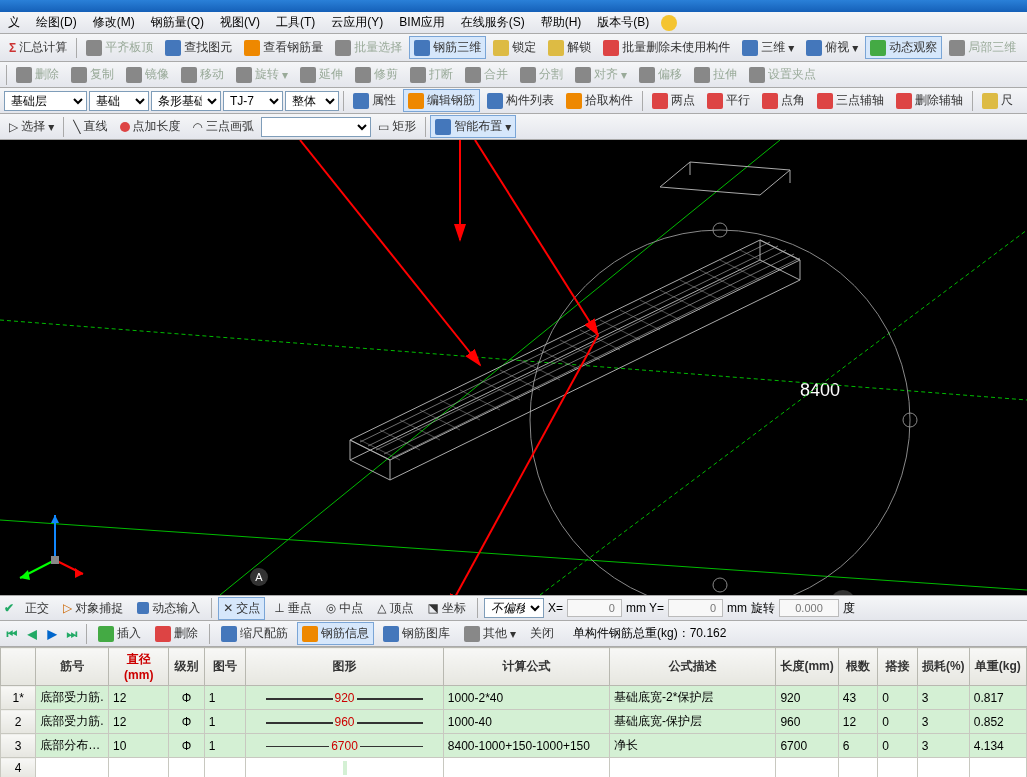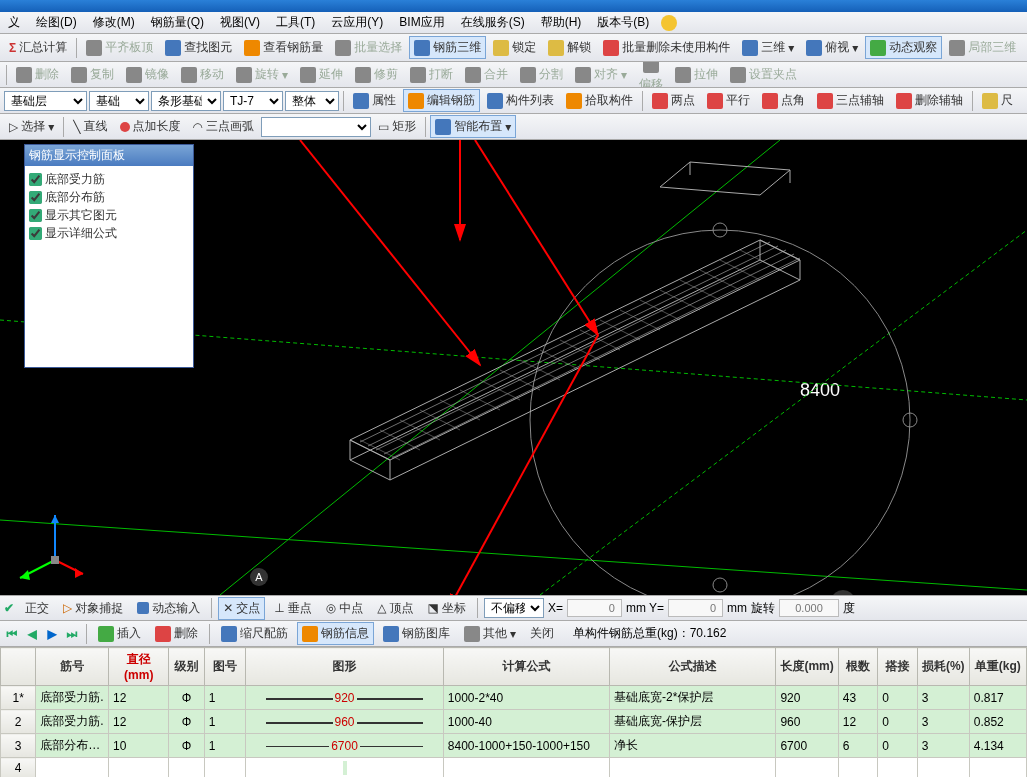--- a/index.html
+++ b/index.html
@@ -140,21 +140,21 @@
     </button>
   <button class="tbtn" style="color:#9a9;">
       <span class="ico gray"></span>
       <span>合并</span>
     </button>
   <button class="tbtn" style="color:#9a9;">
       <span class="ico gray"></span>
       <span>分割</span>
     </button>
   <button class="tbtn" style="color:#9a9;"><span class="ico gray"></span><span>对齐</span>▾</button>
-  <button class="tbtn" style="color:#9a9;flex-direction:column;">
+  <button class="tbtn" style="color:#9a9;">
       <span class="ico gray"></span>
       <span>偏移</span>
     </button>
   <button class="tbtn" style="color:#9a9;">
       <span class="ico gray"></span>
       <span>拉伸</span>
     </button>
   <button class="tbtn" style="color:#9a9;">
       <span class="ico gray"></span>
       <span>设置夹点</span>
@@ -221,42 +221,20 @@
       <span>点加长度</span>
     </button>
   <button class="tbtn">◠ <span>三点画弧</span></button>
   <select class="dropdown" style="width:110px;"><option></option></select>
   <button class="tbtn">▭ <span>矩形</span></button>
   <span class="sep"></span>
   <button class="tbtn active"><span class="ico blue"></span><span>智能布置</span>▾</button>
 </div>
 
 <div class="viewport">
-  <div class="panel">
-    <div class="panel-header">钢筋显示控制面板</div>
-    <div class="panel-body">
-      <label>
-          <input type="checkbox" checked="" style="">
-          <span>底部受力筋</span>
-        </label>
-      <label>
-          <input type="checkbox" checked="" style="">
-          <span>底部分布筋</span>
-        </label>
-      <label>
-          <input type="checkbox" checked="" style="">
-          <span>显示其它图元</span>
-        </label>
-      <label>
-          <input type="checkbox" checked="" style="">
-          <span>显示详细公式</span>
-        </label>
-      <div style="height:120px;"></div>
-    </div>
-  </div>
 
   <svg class="arrow-svg" width="1027" height="455">
 
     <line x1="0" y1="380" x2="1027" y2="450" stroke="#0b0" stroke-width="1"></line>
     <line x1="220" y1="455" x2="780" y2="0" stroke="#0b0" stroke-width="1"></line>
     <line x1="0" y1="180" x2="1027" y2="260" stroke="#0b0" stroke-dasharray="4 3"></line>
     <line x1="540" y1="455" x2="1027" y2="90" stroke="#0b0" stroke-dasharray="4 3"></line>
 
     <circle cx="720" cy="280" r="190" stroke="#888" fill="none"></circle>
     <circle cx="720" cy="90" r="7" stroke="#888" fill="none"></circle>
@@ -330,21 +308,21 @@
       <span class="ico blue" style="width:12px;height:12px;"></span>
       <span>动态输入</span>
     </button>
   <span class="sep"></span>
   <button class="tbtn active">✕<span>交点</span></button>
   <button class="tbtn">⊥<span>垂点</span></button>
   <button class="tbtn">◎<span>中点</span></button>
   <button class="tbtn">△<span>顶点</span></button>
   <button class="tbtn">⬔<span>坐标</span></button>
   <span class="sep"></span>
-  <select class="dropdown" style="width:60px;"><option>不偏移</option></select>
+  <select class="dropdown" style="width:60px;font-style:italic;"><option>不偏移</option></select>
   <span>X=</span>
   <span class="field" style="width:55px; justify-content:flex-end;">0</span>
   <span>mm  Y=</span>
   <span class="field" style="width:55px; justify-content:flex-end;">0</span>
   <span>mm</span>
   <span>旋转</span>
   <span class="field" style="width:60px; justify-content:center;">0.000</span>
   <span>度</span>
 </div>
 

